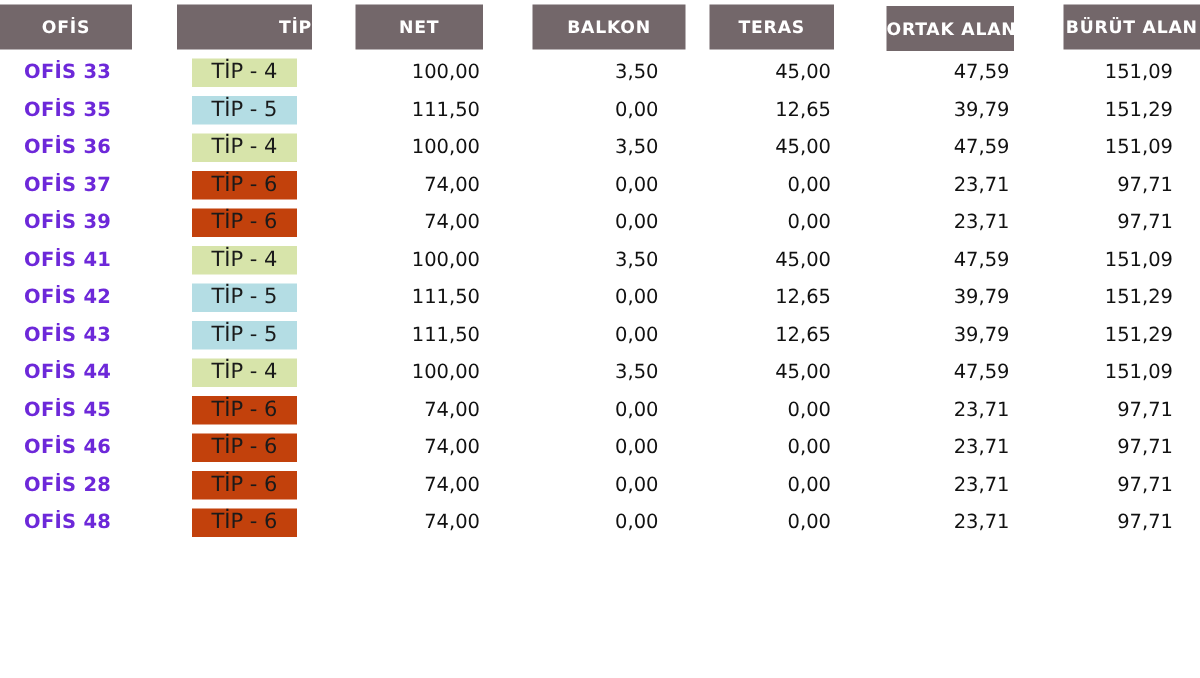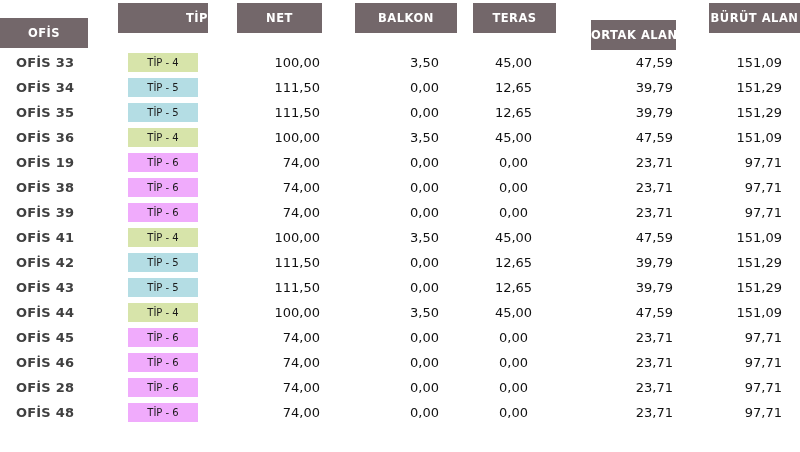--- a/index.html
+++ b/index.html
@@ -46,70 +46,70 @@
     font-size: 11.5px;
     font-weight: bold;
     letter-spacing: 0.5px;
     height: 30px;
     line-height: 30px;
     text-align: center;
     white-space: nowrap;
     overflow: hidden;
   }
   
-  th.h-ofis   .hcell { margin: 18px 30px 0 0;   }
+  th.h-ofis   .hcell { margin: 3px 30px 0 0;   }
   th.h-tip    .hcell { margin: 3px 29px 0 0; text-align: right;   }
   th.h-net    .hcell { margin: 3px 33px 0 0;   }
   th.h-balkon .hcell { margin: 3px 16px 0 0;   }
   th.h-teras  .hcell { margin: 3px 35px 0 0;   }
-  th.h-ortak  .hcell { margin: 20px 33px 0 0;   }
+  th.h-ortak  .hcell { margin: 4px 33px 0 0;   }
   th.h-brut   .hcell { margin: 3px 0 0 0;      }
 
   
   tbody td {
     height: 25px;
     padding: 0;
     font-size: 13px;
     vertical-align: middle;
     background: #ffffff;
   }
   td.ofis {
     font-weight: bold;
     font-size: 13px;
     text-align: left;
     padding-left: 16px;
-    color: #404040;
+    color: #6d28d9;
     letter-spacing: 0.2px;
   }
   td.tip {
     text-align: center;
     padding-right: 29px;
   }
   .badge {
     display: inline-block;
     min-width: 58px;
     padding: 2px 6px;
-    font-size: 10px;
+    font-size: 14px;
     color: #1a1a1a;
     text-align: center;
     line-height: 15px;
     white-space: nowrap;
   }
   .badge.t4 { background: #d7e4aa; }
   .badge.t5 { background: #b4dde4; }
-  .badge.t6 { background: #f0abfc; }
+  .badge.t6 { background: #c2410c; }
 
   td.num {
     text-align: right;
     font-size: 13px;
     color: #111111;
   }
   td.net    { padding-right: 35px; }
   td.balkon { padding-right: 34px; }
-  td.teras  { padding-right: 37px; text-align: center; }
+  td.teras  { padding-right: 37px; }
   td.ortak  { padding-right: 36px; }
   td.brut   { padding-right: 18px; }
 </style>
 </head>
 <body>
 
 <div class="sheet">
   <table class="grid">
     <colgroup>
       <col class="c-ofis">
@@ -149,101 +149,83 @@
         <tr>
           <td class="ofis">OFİS 33</td>
           <td class="tip"><span class="badge t4">TİP - 4</span></td>
           <td class="num net">100,00</td>
           <td class="num balkon">3,50</td>
           <td class="num teras">45,00</td>
           <td class="num ortak">47,59</td>
           <td class="num brut">151,09</td>
         </tr>
         <tr>
-          <td class="ofis">OFİS 34</td>
+          <td class="ofis">OFİS 35</td>
           <td class="tip"><span class="badge t5">TİP - 5</span></td>
           <td class="num net">111,50</td>
           <td class="num balkon">0,00</td>
           <td class="num teras">12,65</td>
           <td class="num ortak">39,79</td>
           <td class="num brut">151,29</td>
         </tr>
         <tr>
-          <td class="ofis">OFİS 35</td>
+          <td class="ofis">OFİS 36</td>
+          <td class="tip"><span class="badge t4">TİP - 4</span></td>
+          <td class="num net">100,00</td>
+          <td class="num balkon">3,50</td>
+          <td class="num teras">45,00</td>
+          <td class="num ortak">47,59</td>
+          <td class="num brut">151,09</td>
+        </tr>
+        <tr>
+          <td class="ofis">OFİS 37</td>
+          <td class="tip"><span class="badge t6">TİP - 6</span></td>
+          <td class="num net">74,00</td>
+          <td class="num balkon">0,00</td>
+          <td class="num teras">0,00</td>
+          <td class="num ortak">23,71</td>
+          <td class="num brut">97,71</td>
+        </tr>
+        <tr>
+          <td class="ofis">OFİS 39</td>
+          <td class="tip"><span class="badge t6">TİP - 6</span></td>
+          <td class="num net">74,00</td>
+          <td class="num balkon">0,00</td>
+          <td class="num teras">0,00</td>
+          <td class="num ortak">23,71</td>
+          <td class="num brut">97,71</td>
+        </tr>
+        <tr>
+          <td class="ofis">OFİS 41</td>
+          <td class="tip"><span class="badge t4">TİP - 4</span></td>
+          <td class="num net">100,00</td>
+          <td class="num balkon">3,50</td>
+          <td class="num teras">45,00</td>
+          <td class="num ortak">47,59</td>
+          <td class="num brut">151,09</td>
+        </tr>
+        <tr>
+          <td class="ofis">OFİS 42</td>
           <td class="tip"><span class="badge t5">TİP - 5</span></td>
           <td class="num net">111,50</td>
           <td class="num balkon">0,00</td>
           <td class="num teras">12,65</td>
           <td class="num ortak">39,79</td>
           <td class="num brut">151,29</td>
         </tr>
         <tr>
-          <td class="ofis">OFİS 36</td>
-          <td class="tip"><span class="badge t4">TİP - 4</span></td>
-          <td class="num net">100,00</td>
-          <td class="num balkon">3,50</td>
-          <td class="num teras">45,00</td>
-          <td class="num ortak">47,59</td>
-          <td class="num brut">151,09</td>
-        </tr>
-        <tr>
-          <td class="ofis">OFİS 19</td>
-          <td class="tip"><span class="badge t6">TİP - 6</span></td>
-          <td class="num net">74,00</td>
-          <td class="num balkon">0,00</td>
-          <td class="num teras">0,00</td>
-          <td class="num ortak">23,71</td>
-          <td class="num brut">97,71</td>
-        </tr>
-        <tr>
-          <td class="ofis">OFİS 38</td>
-          <td class="tip"><span class="badge t6">TİP - 6</span></td>
-          <td class="num net">74,00</td>
-          <td class="num balkon">0,00</td>
-          <td class="num teras">0,00</td>
-          <td class="num ortak">23,71</td>
-          <td class="num brut">97,71</td>
-        </tr>
-        <tr>
-          <td class="ofis">OFİS 39</td>
-          <td class="tip"><span class="badge t6">TİP - 6</span></td>
-          <td class="num net">74,00</td>
-          <td class="num balkon">0,00</td>
-          <td class="num teras">0,00</td>
-          <td class="num ortak">23,71</td>
-          <td class="num brut">97,71</td>
-        </tr>
-        <tr>
-          <td class="ofis">OFİS 41</td>
-          <td class="tip"><span class="badge t4">TİP - 4</span></td>
-          <td class="num net">100,00</td>
-          <td class="num balkon">3,50</td>
-          <td class="num teras">45,00</td>
-          <td class="num ortak">47,59</td>
-          <td class="num brut">151,09</td>
-        </tr>
-        <tr>
-          <td class="ofis">OFİS 42</td>
+          <td class="ofis">OFİS 43</td>
           <td class="tip"><span class="badge t5">TİP - 5</span></td>
           <td class="num net">111,50</td>
           <td class="num balkon">0,00</td>
           <td class="num teras">12,65</td>
           <td class="num ortak">39,79</td>
           <td class="num brut">151,29</td>
         </tr>
         <tr>
-          <td class="ofis">OFİS 43</td>
-          <td class="tip"><span class="badge t5">TİP - 5</span></td>
-          <td class="num net">111,50</td>
-          <td class="num balkon">0,00</td>
-          <td class="num teras">12,65</td>
-          <td class="num ortak">39,79</td>
-          <td class="num brut">151,29</td>
-        </tr>
-        <tr>
           <td class="ofis">OFİS 44</td>
           <td class="tip"><span class="badge t4">TİP - 4</span></td>
           <td class="num net">100,00</td>
           <td class="num balkon">3,50</td>
           <td class="num teras">45,00</td>
           <td class="num ortak">47,59</td>
           <td class="num brut">151,09</td>
         </tr>
         <tr>
           <td class="ofis">OFİS 45</td>

